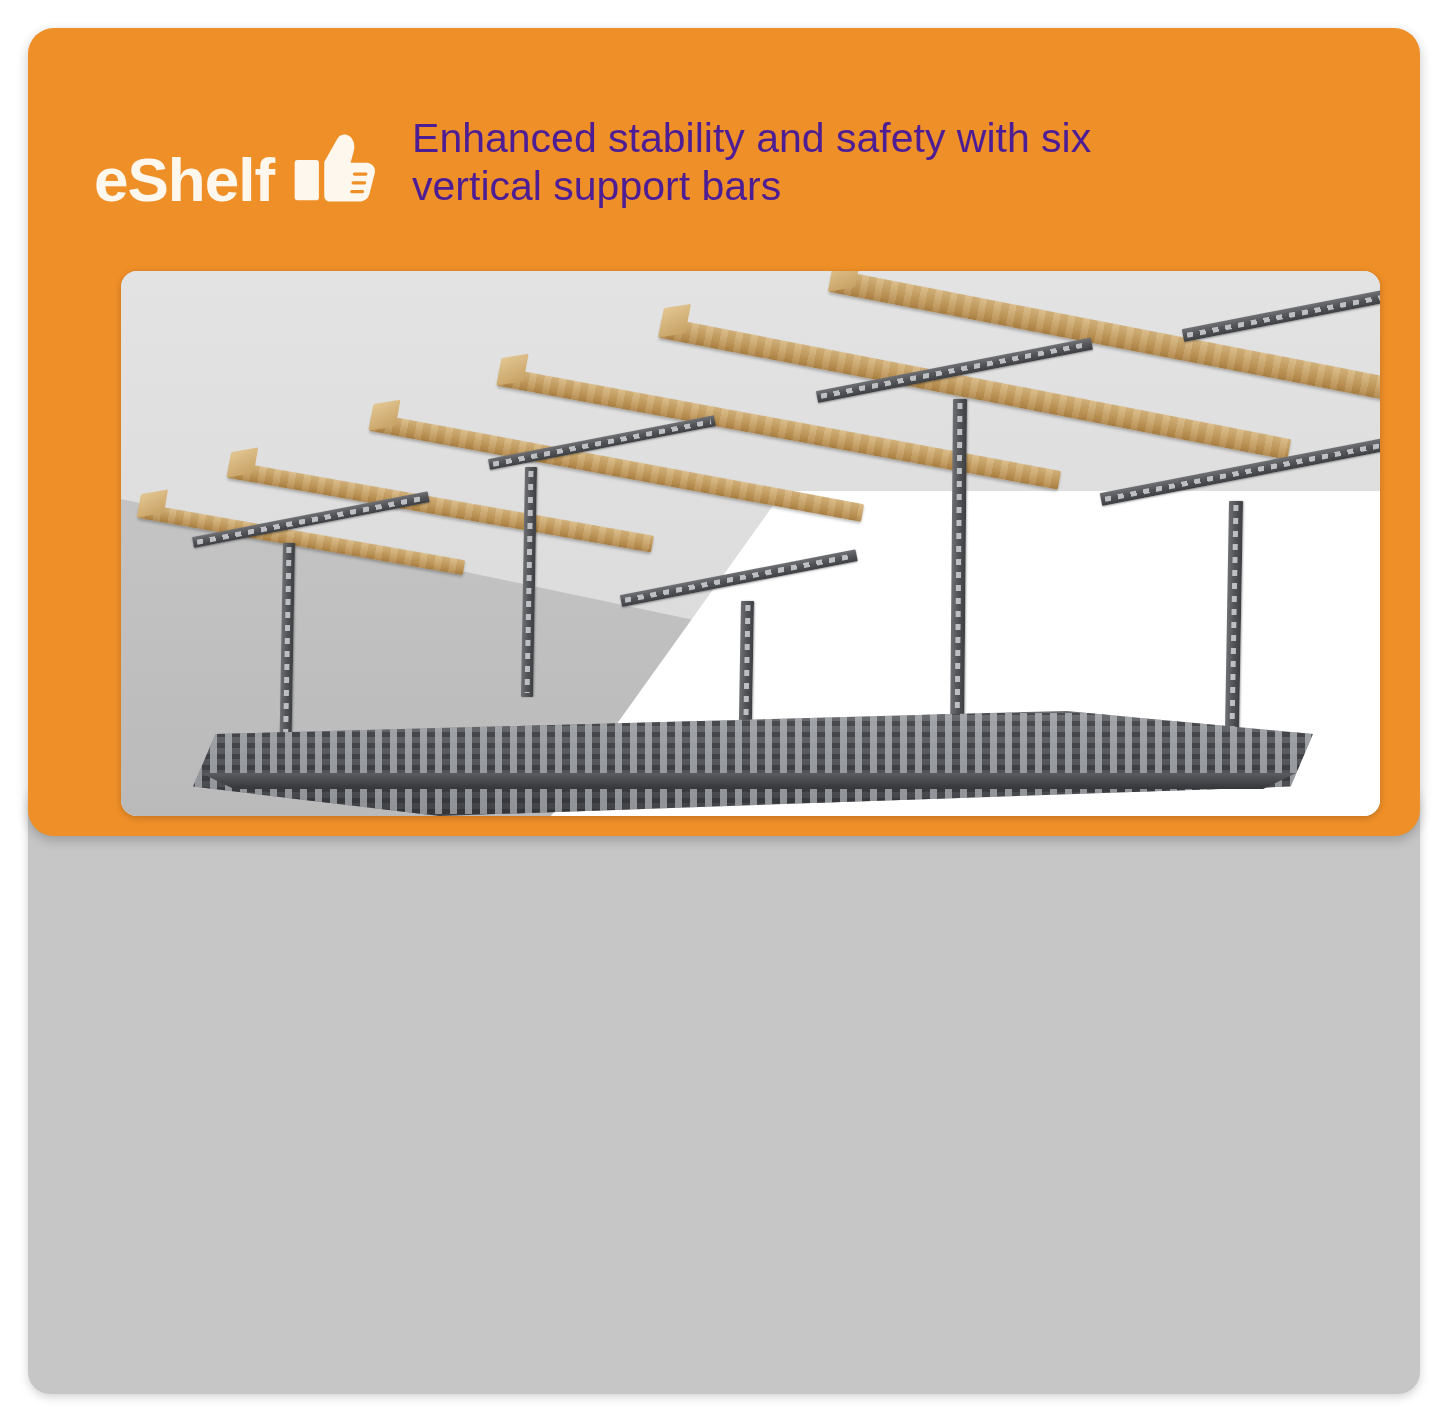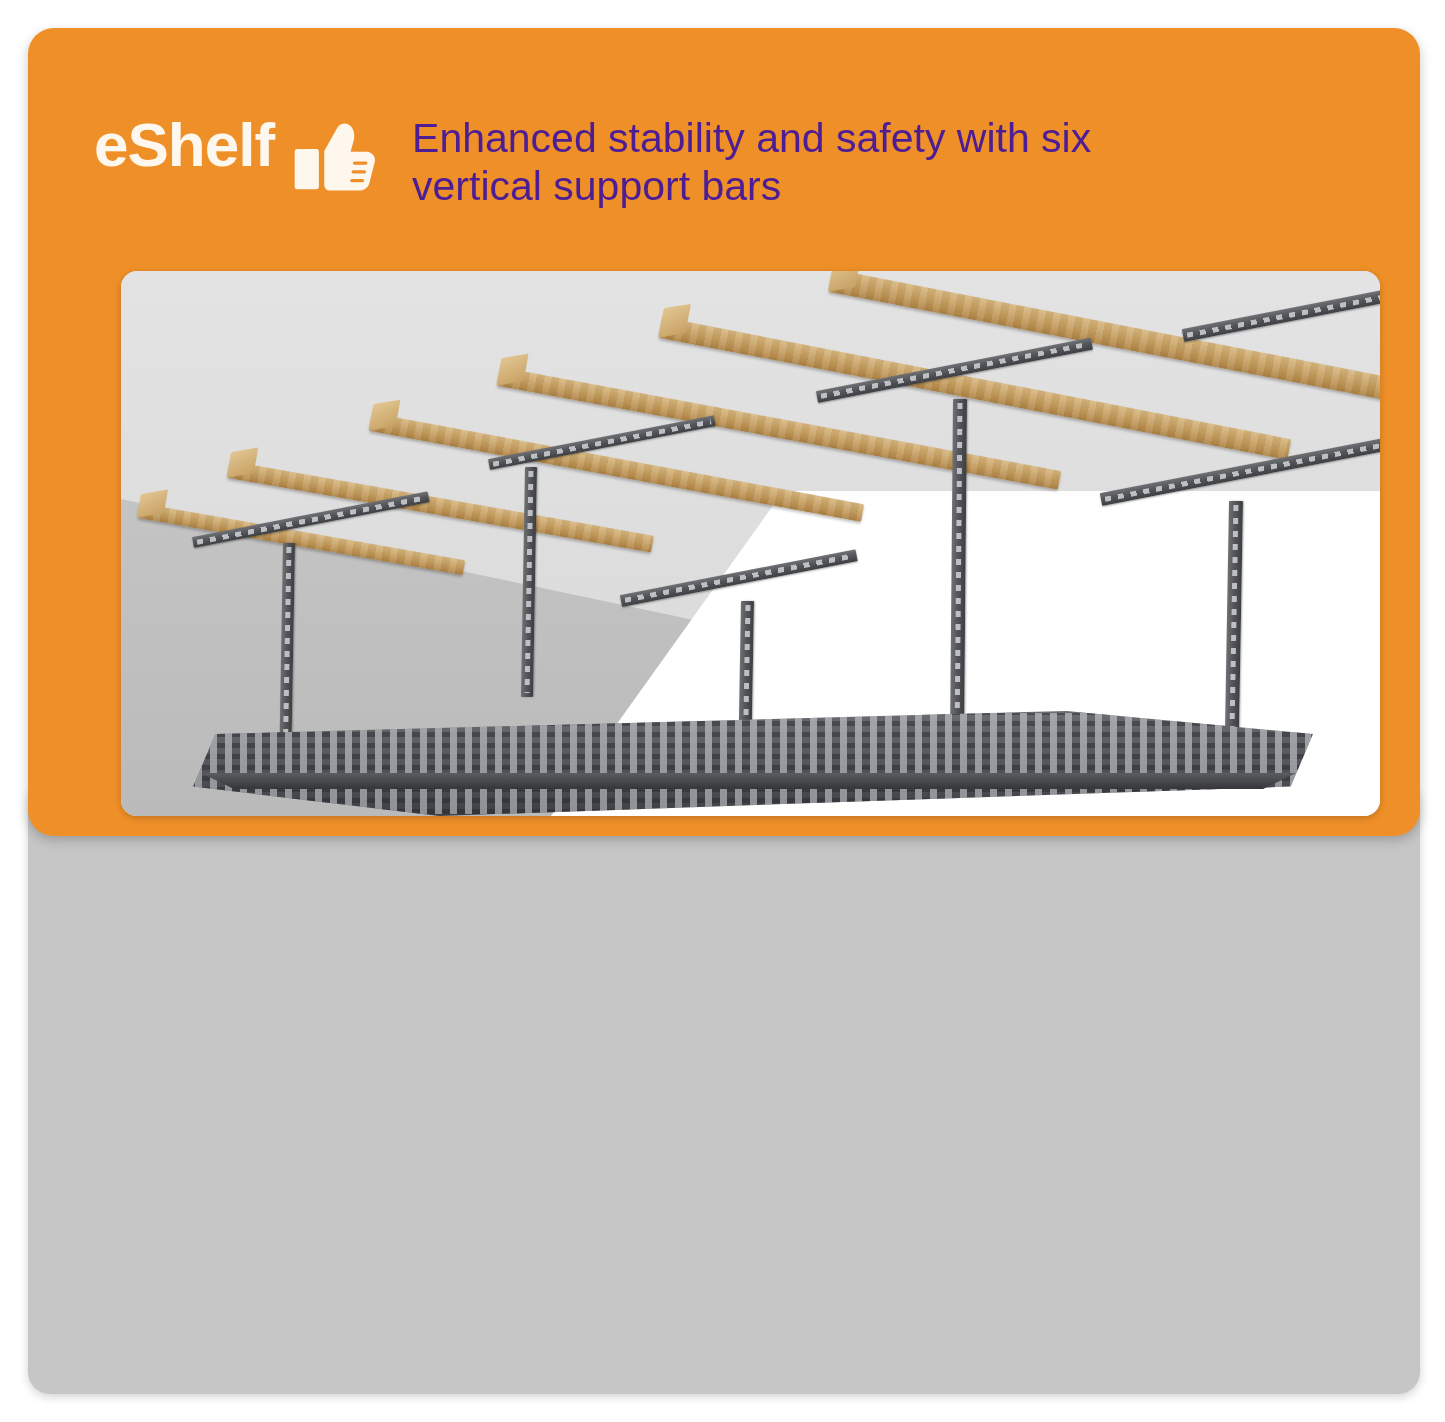--- a/index.html
+++ b/index.html
@@ -28,21 +28,21 @@
   
   #eshelf-card {
     position:absolute;
     left:28px; top:28px; width:1392px; height:808px;
     background:#ef8f28;
     border-radius:26px;
     box-shadow:0 4px 12px rgba(0,0,0,.22);
   }
 
   
-  .hdr { position:absolute; display:flex; align-items:flex-start; }
+  .hdr { position:absolute; display:flex; align-items:flex-end; }
   #eshelf-hdr { left:66px; top:86px; width:1290px; }
 
   .brand {
     font-size:62px; font-weight:bold; letter-spacing:-1px;
     white-space:nowrap; line-height:1;
   }
   #eshelf-brand { color:#fdf7ee; }
 
   .thumb-icon { flex:0 0 auto; margin-left:18px; margin-right:34px; }
   #thumb-up-icon  { width:86px; height:86px; }

